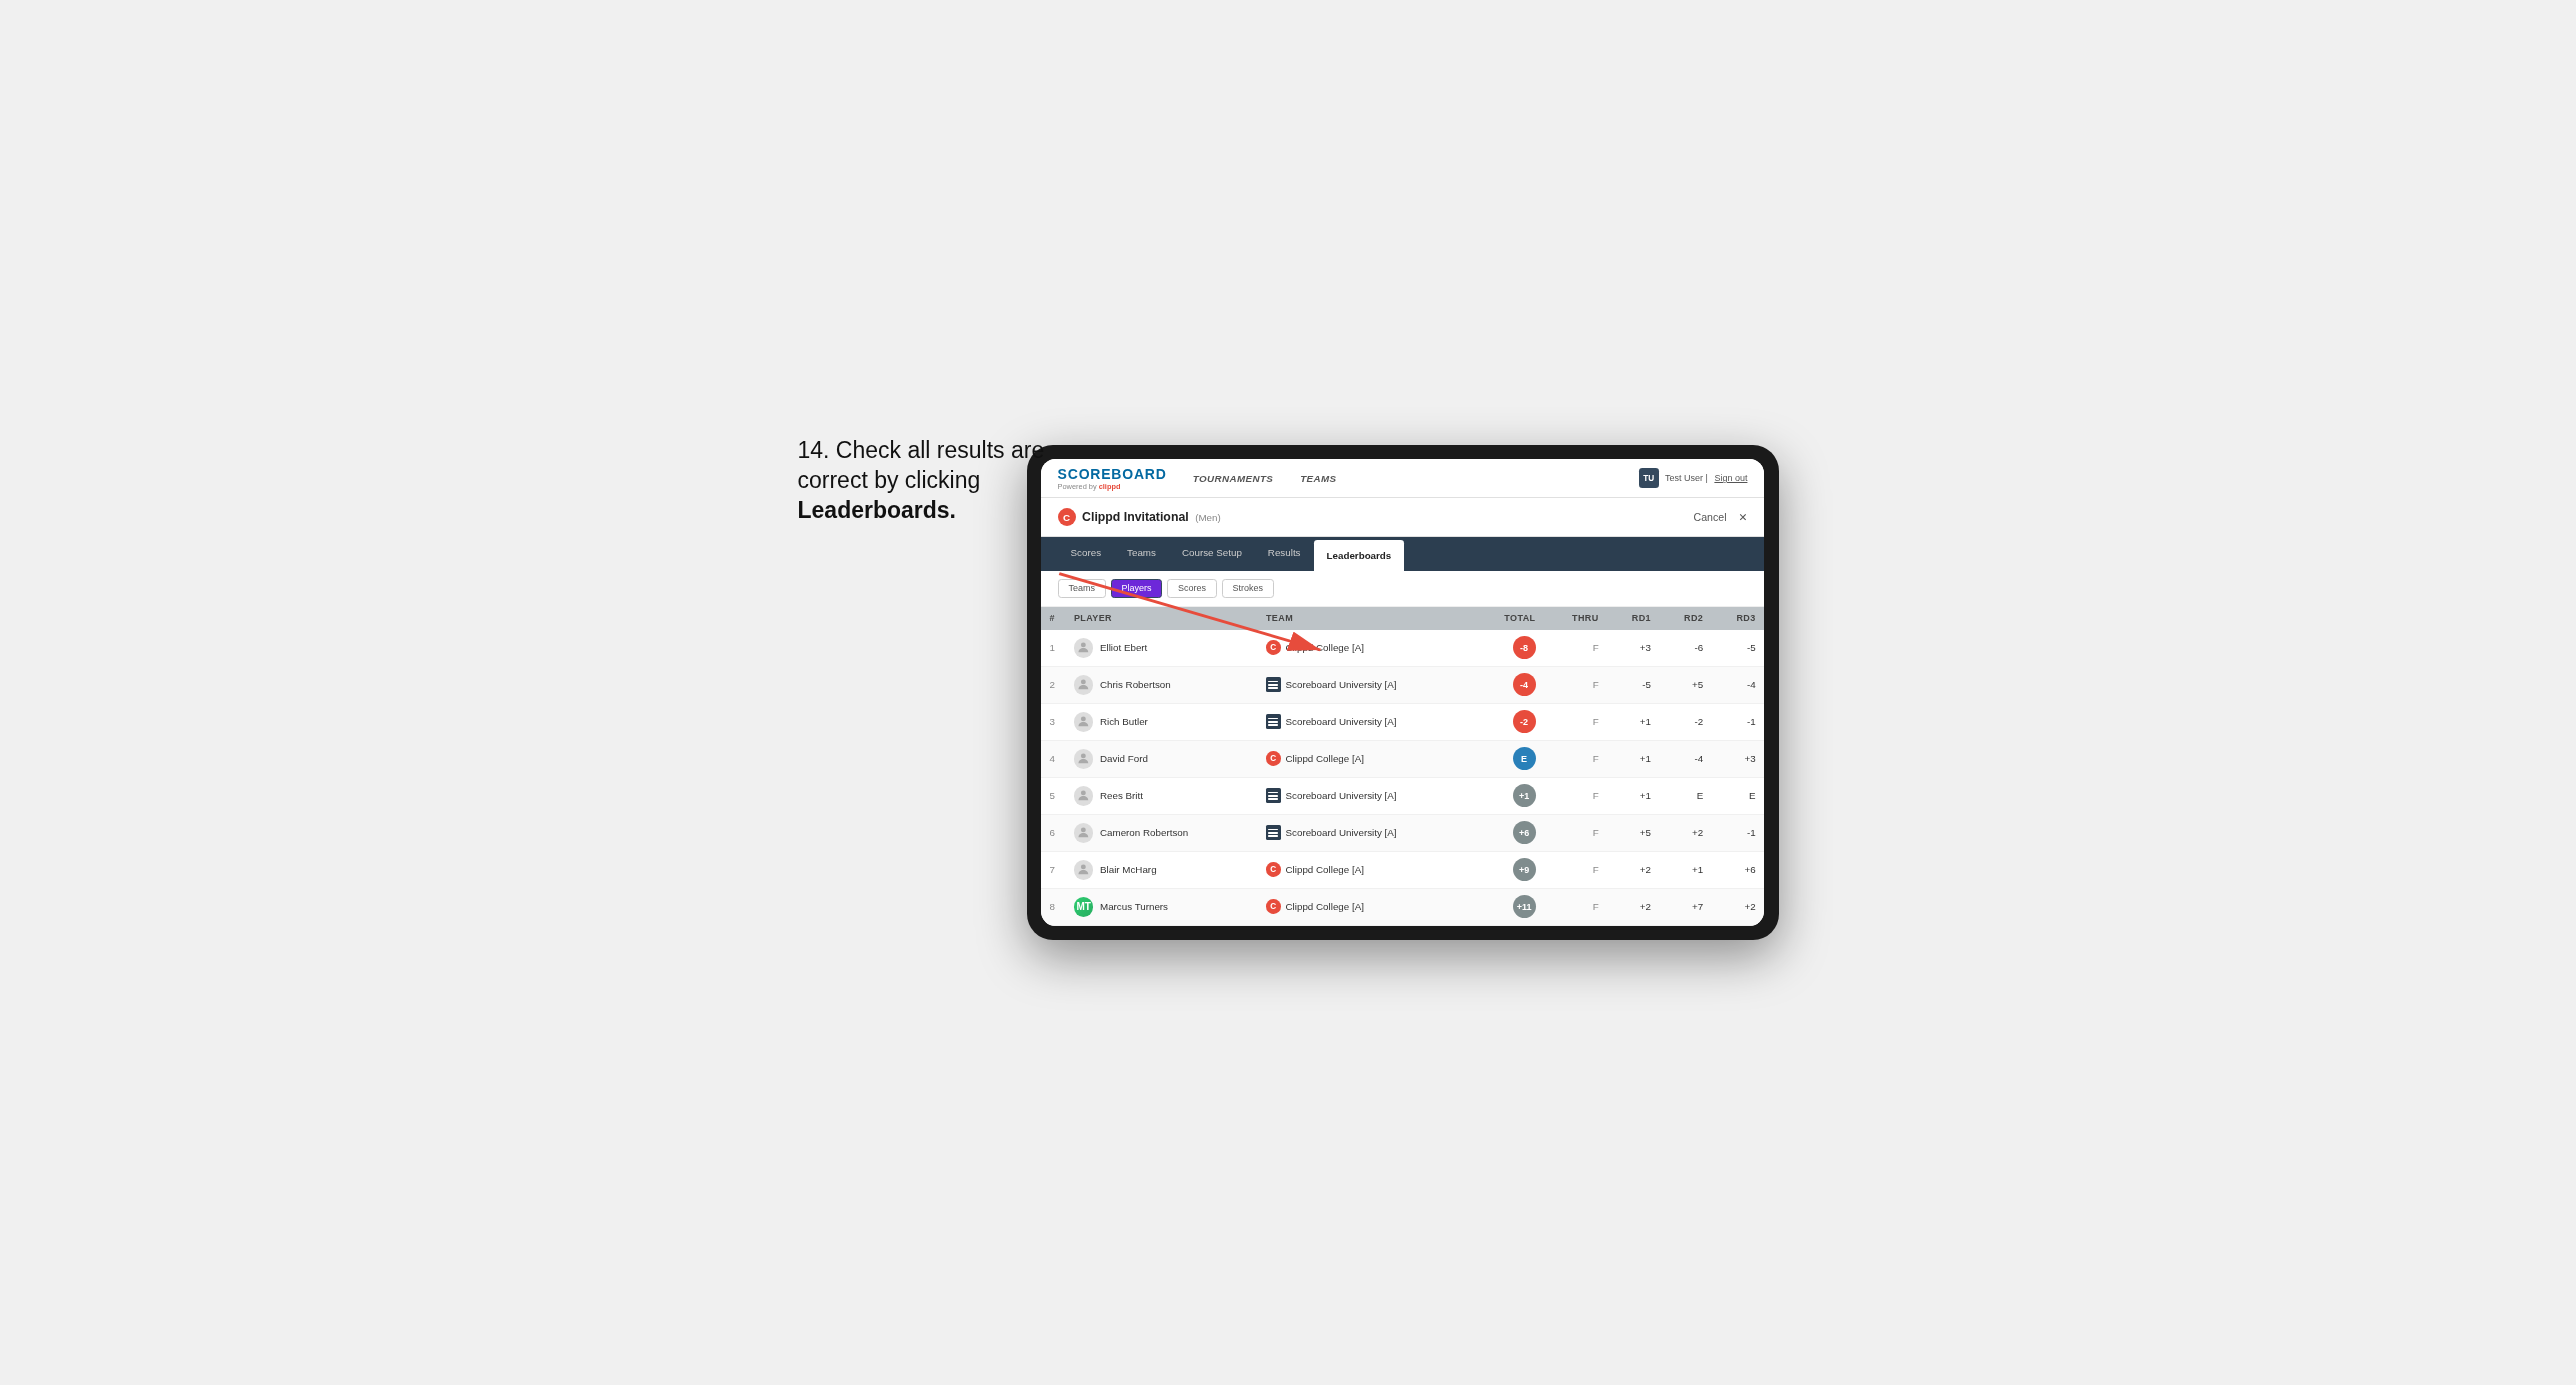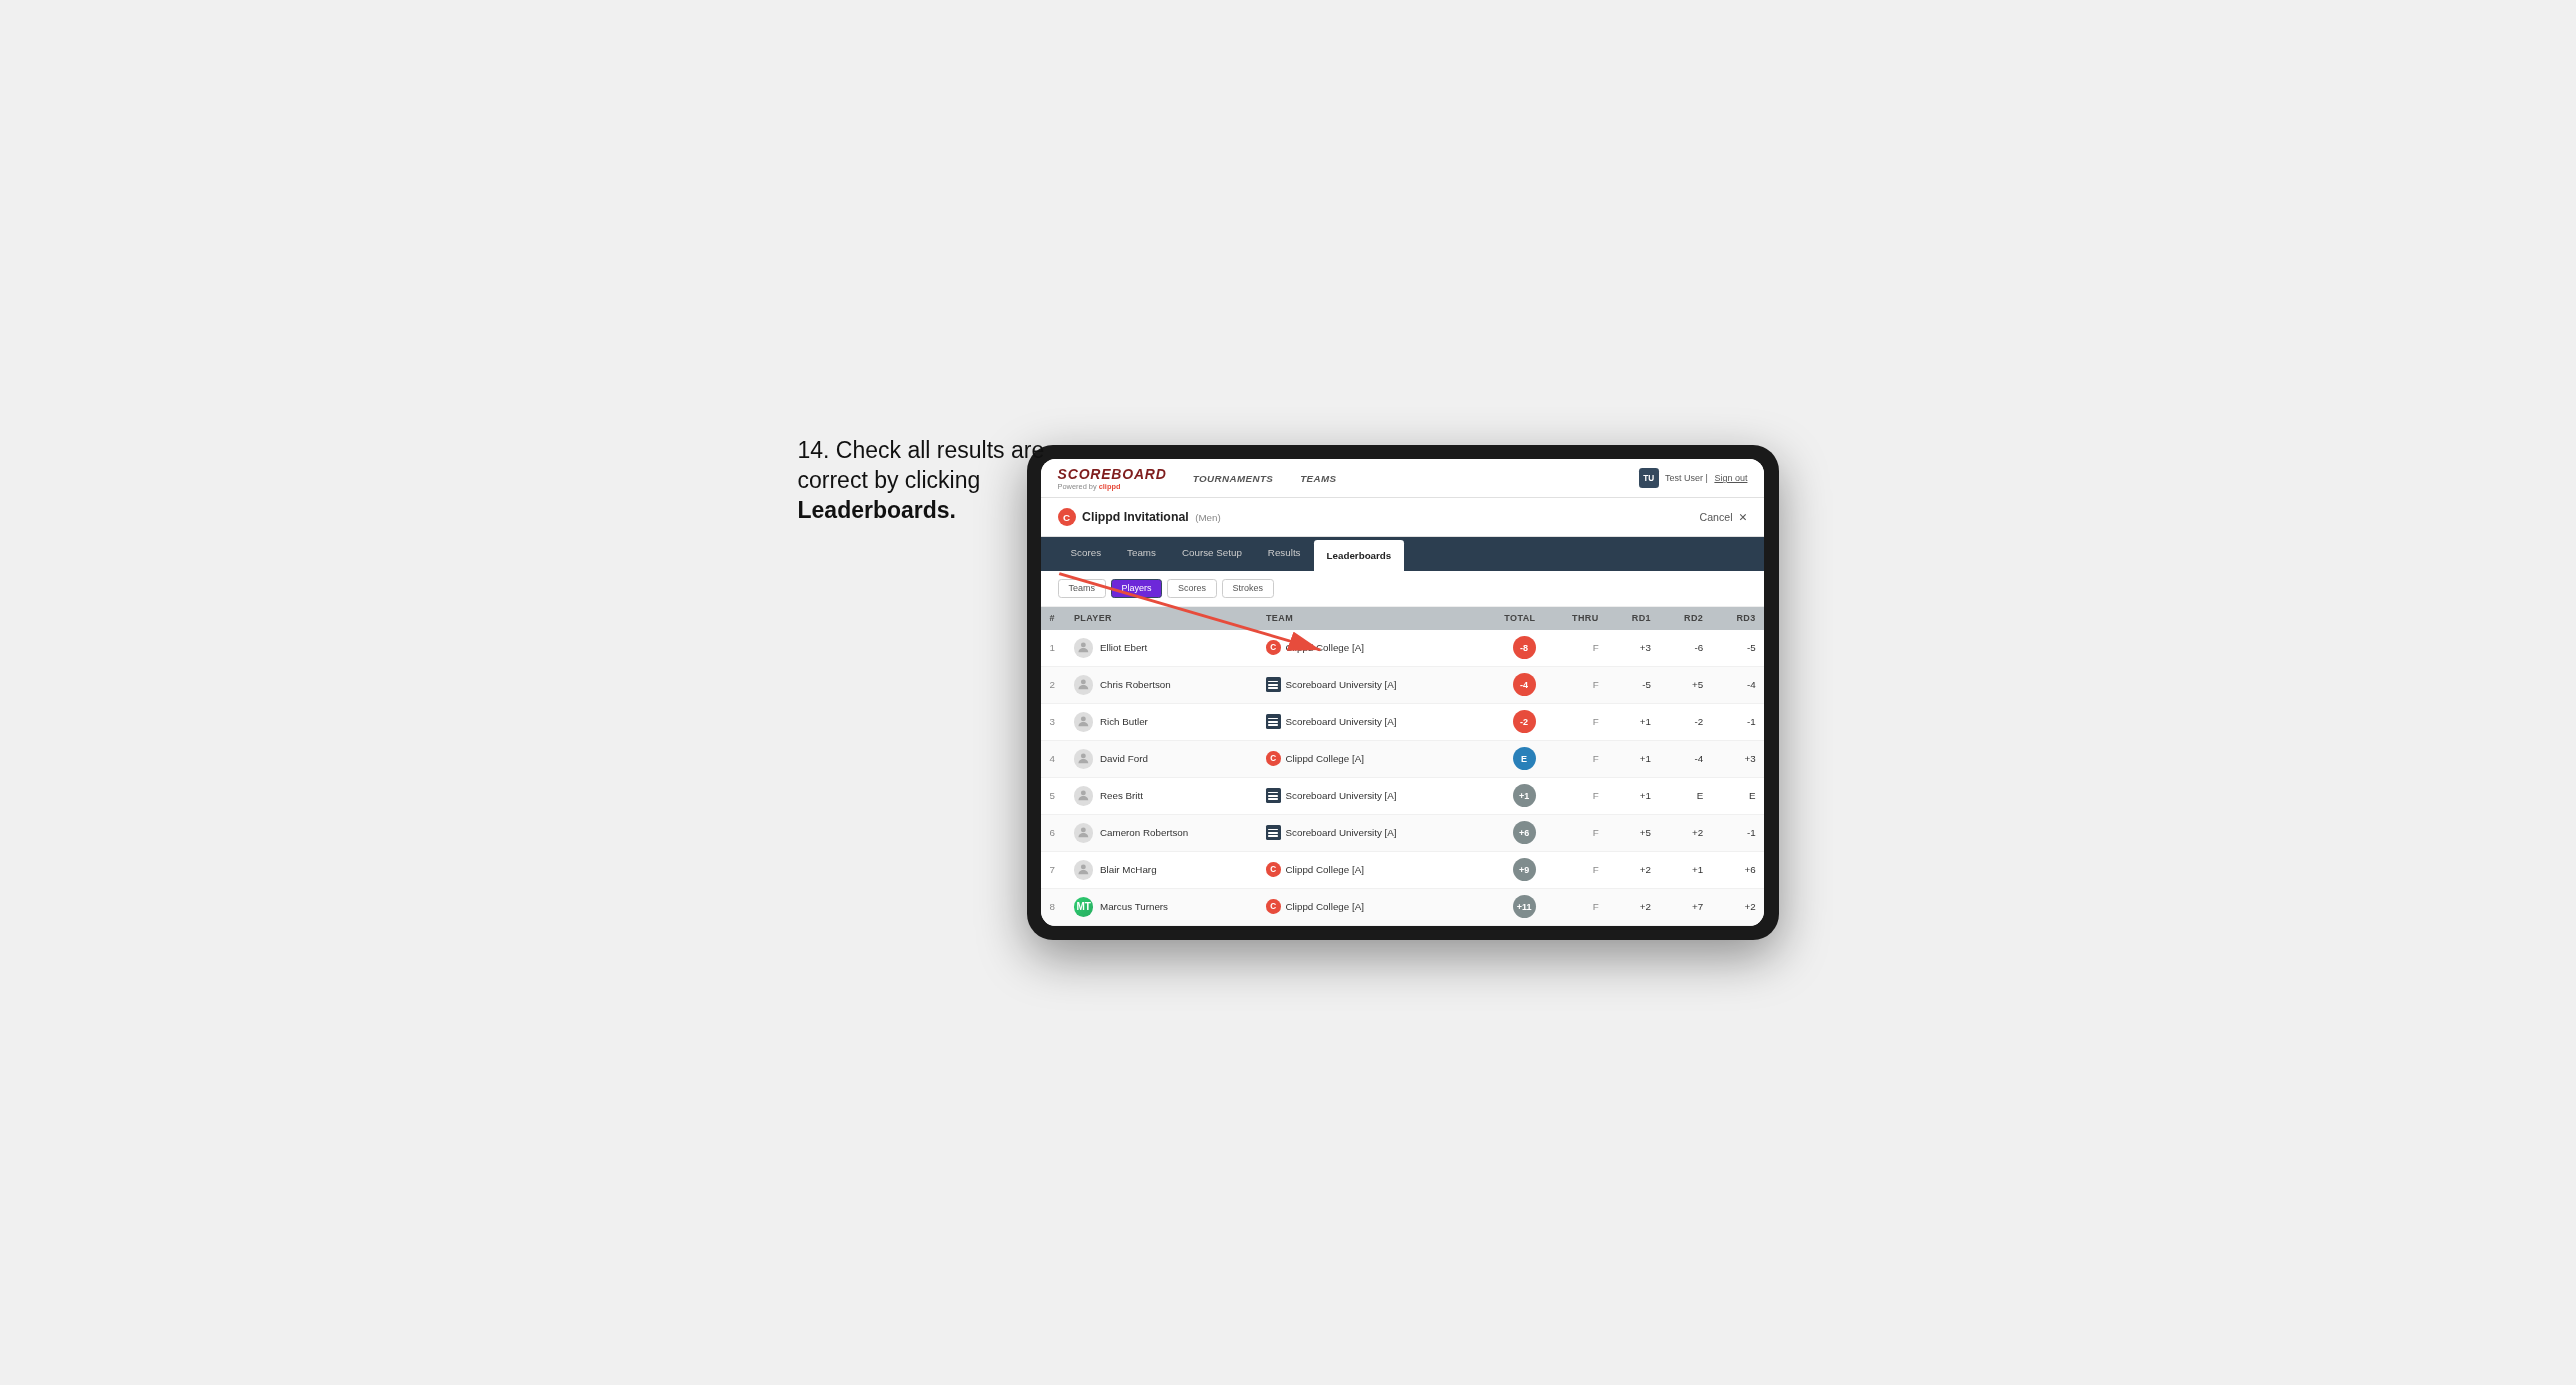--- a/index.html
+++ b/index.html
@@ -73,23 +73,22 @@
     .logo-area {
       display: flex;
       flex-direction: column;
       margin-right: 6.5px;
     }
 
     .logo-text {
       font-size: 14px;
       font-weight: 800;
       letter-spacing: 0.8px;
-      color: #7f1d1d;
+      color: #0369a1;
       text-transform: uppercase;
-      font-style: italic;
     }
 
     .logo-sub {
       font-size: 7.4px;
       color: #888;
     }
 
     .logo-sub span {
       color: #e74c3c;
       font-weight: 600;
@@ -174,21 +173,21 @@
     }
 
     .tournament-gender {
       font-size: 9.8px;
       color: #888;
     }
 
     .cancel-btn {
       display: flex;
       align-items: center;
-      gap: 6px;
+      gap: 12px;
       font-size: 10.6px;
       color: #555;
       cursor: pointer;
       margin-left: 32px;
     }
 
     
     .sub-nav {
       background: #2c3e50;
       display: flex;

